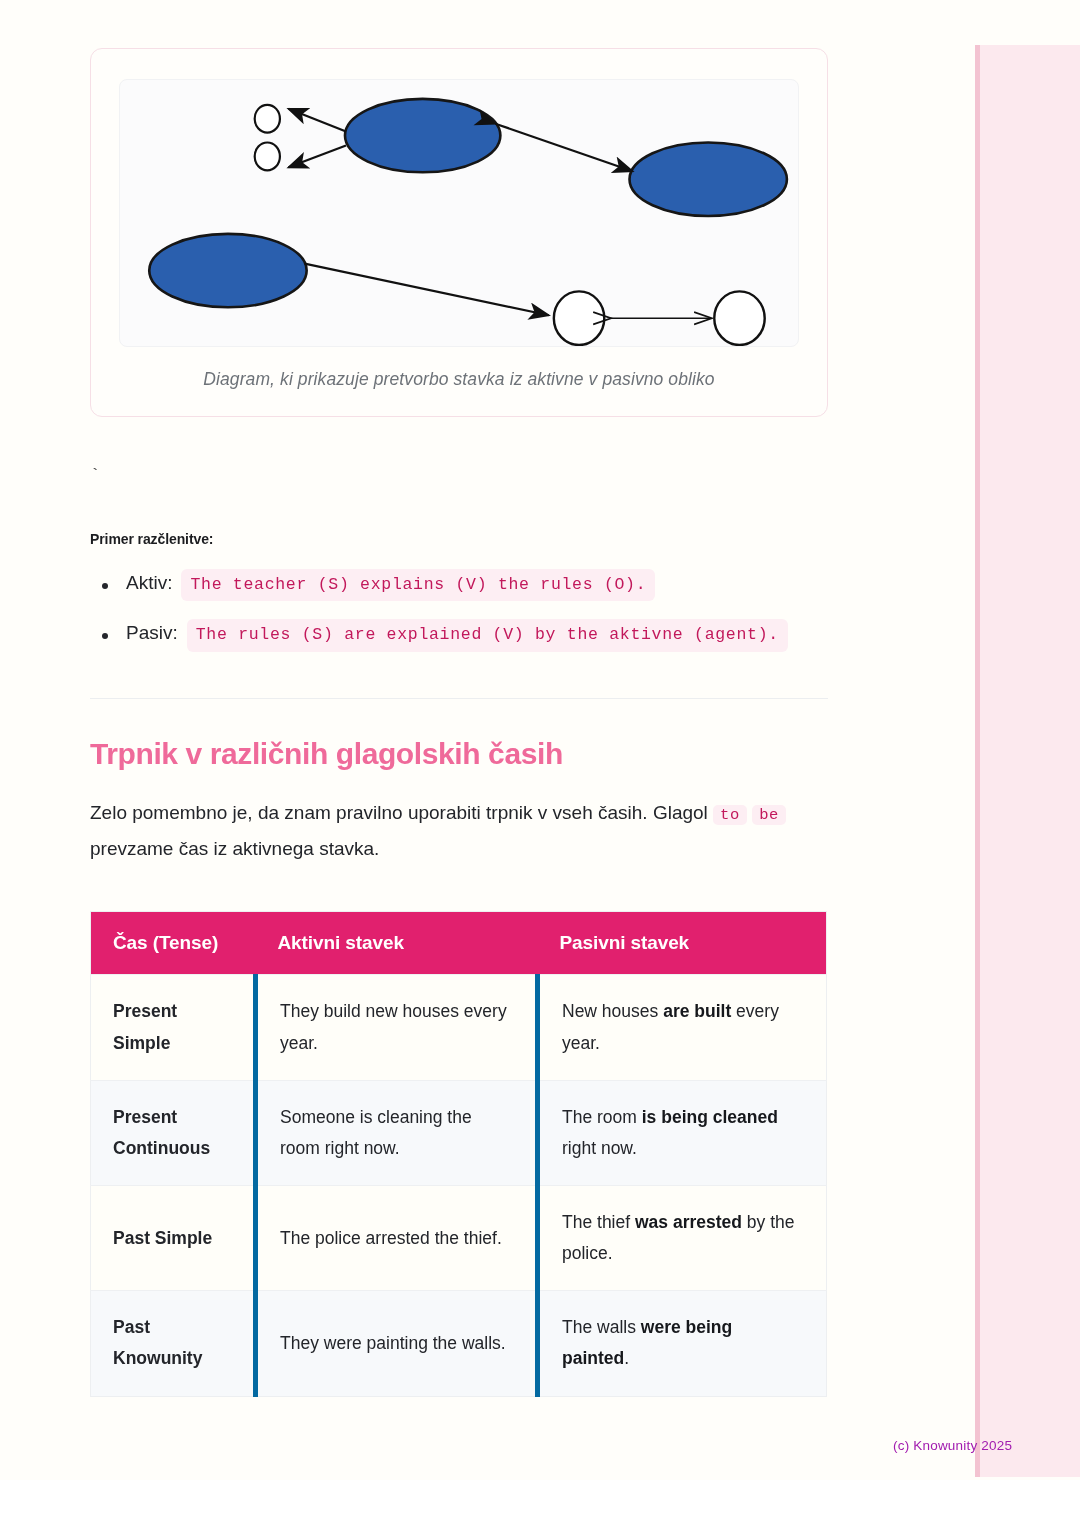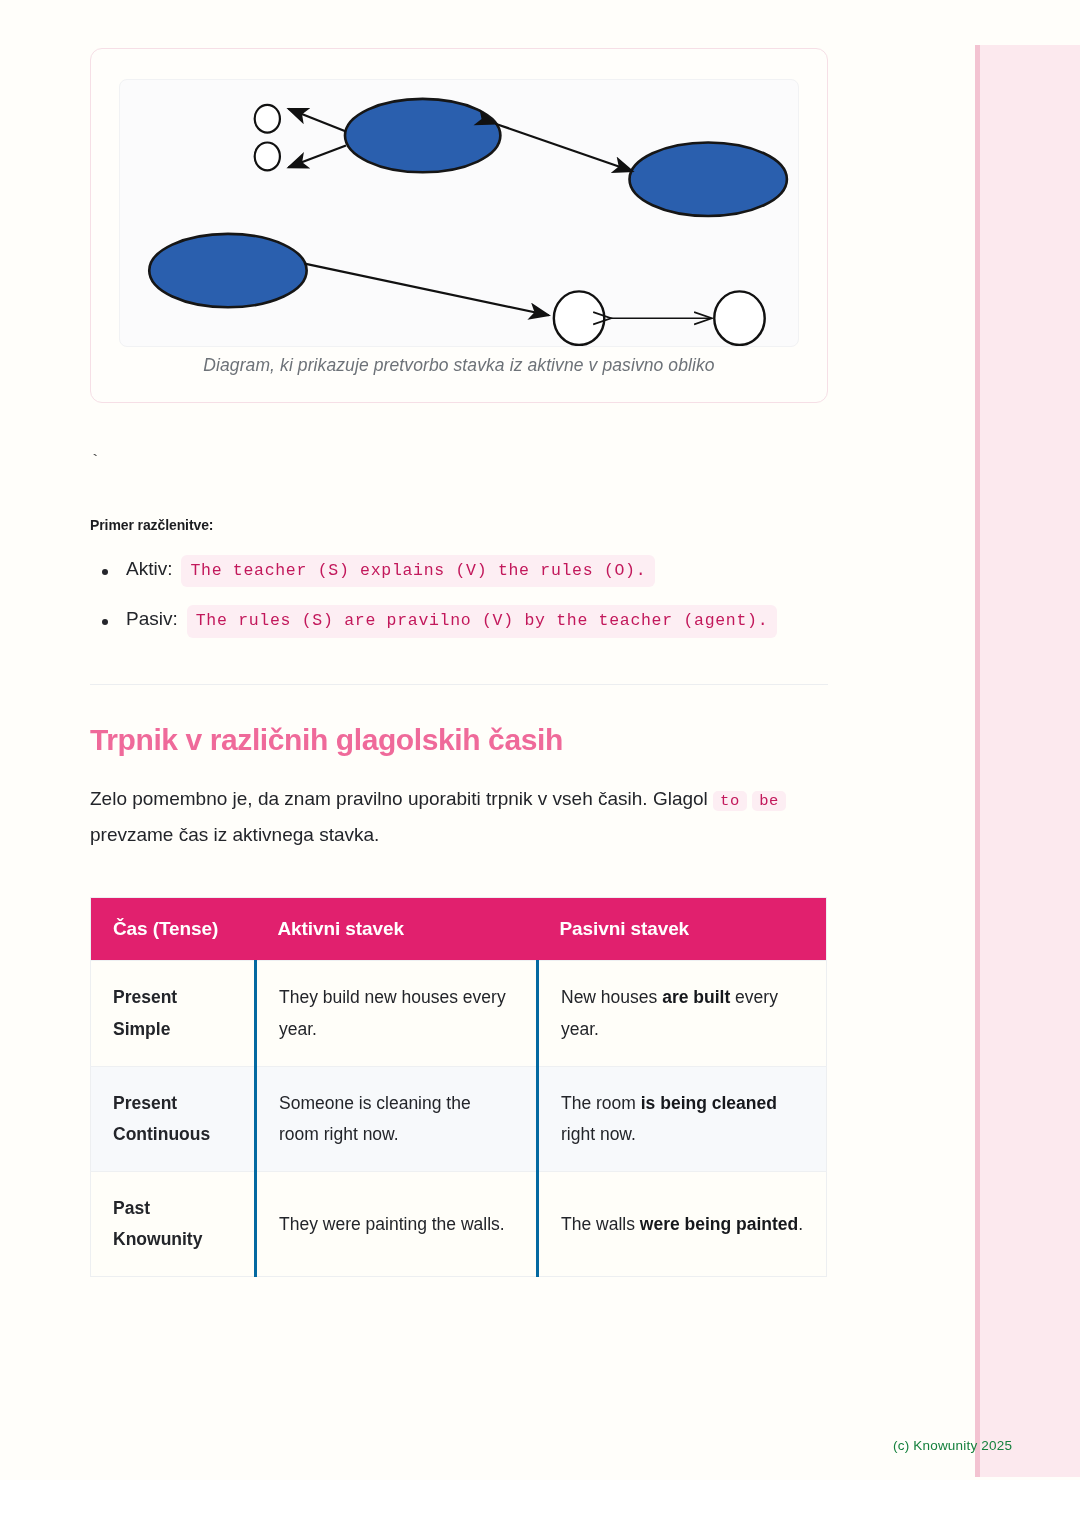--- a/index.html
+++ b/index.html
@@ -68,21 +68,21 @@
   .figure-inner {
     background: #fbfbfc;
     border-radius: 8px;
     border: 1px solid #f1f2f4;
     box-sizing: border-box;
     height: 268px;
     overflow: hidden;
   }
   .figure-inner svg { display: block; width: 100%; height: 100%; }
   .figure-caption {
-    margin-top: 8px;
+    margin-top: 22px;
     text-align: center;
     font-style: italic;
     font-size: 17.5px;
     color: #6d7278;
     letter-spacing: 0.1px;
   }
 
   
   .stray-tick {
     margin-top: 52px;
@@ -190,40 +190,40 @@
     text-align: left;
     padding: 20px 22px;
     letter-spacing: -0.1px;
   }
   table.tense-table td {
     padding: 21px 22px;
     font-size: 17.5px;
     line-height: 1.78;
     color: #23252a;
     border-top: 1px solid #eef0f2;
-    border-right: 3px solid #0369a1;
+    border-right: 5px solid #0369a1;
     vertical-align: middle;
   }
   table.tense-table td:last-child { border-right: none; }
   table.tense-table tbody tr:nth-child(odd)  { background: #fffef9; }
   table.tense-table tbody tr:nth-child(even) { background: #f7f9fb; }
   table.tense-table td.tense-name { font-weight: bold; }
   table.tense-table td b { font-weight: bold; color: #16181c; }
 
   col.c1 { width: 165px; }
   col.c2 { width: 282px; }
   col.c3 { width: 289px; }
 
   
   #watermark {
     position: absolute;
     left: 893px;
     top: 1438px;
     font-size: 13.5px;
-    color: #15803d;
+    color: #a21caf;
     letter-spacing: 0.2px;
     white-space: nowrap;
     z-index: 5;
   }
 </style>
 </head>
 <body>
 
 <div id="page">
 
@@ -275,21 +275,21 @@
 
     <div class="lead-bold">Primer razčlenitve:</div>
 
     <ul class="example-list">
       <li>
         <span class="li-label">Aktiv:</span>
         <code class="chip">The teacher (S) explains (V) the rules (O).</code>
       </li>
       <li>
         <span class="li-label">Pasiv:</span>
-        <code class="chip">The rules (S) are pravilno (V) by the teacher (agent).</code>
+        <code class="chip">The rules (S) are explained (V) by the aktivne (agent).</code>
       </li>
     </ul>
 
     <hr class="rule">
 
     <h2 class="section-title">Trpnik v različnih glagolskih časih</h2>
 
     <p class="body-text"><span>Zelo pomembno je, da znam pravilno uporabiti trpnik v vseh časih. Glagol</span>
       <code class="chip-inline">to</code>
       <code class="chip-inline">be</code>
@@ -313,20 +313,25 @@
           <td class="tense-name">Present Simple</td>
           <td>They build new houses every year.</td>
           <td><span>New houses </span><b>are built</b><span> every year.</span></td>
         </tr>
         <tr>
           <td class="tense-name">Present Continuous</td>
           <td>Someone is cleaning the room right now.</td>
           <td><span>The room </span><b>is being cleaned</b><span> right now.</span></td>
         </tr>
         <tr>
+          <td class="tense-name">Past Simple</td>
+          <td>The police arrested the thief.</td>
+          <td><span>The thief </span><b>was arrested</b><span> by the police.</span></td>
+        </tr>
+        <tr>
           <td class="tense-name">Past Knowunity</td>
           <td>They were painting the walls.</td>
           <td><span>The walls </span><b>were being painted</b><span>.</span></td>
         </tr>
       </tbody>
     </table>
 
   </div>
 
   <div id="watermark">(c) Knowunity 2025</div>

